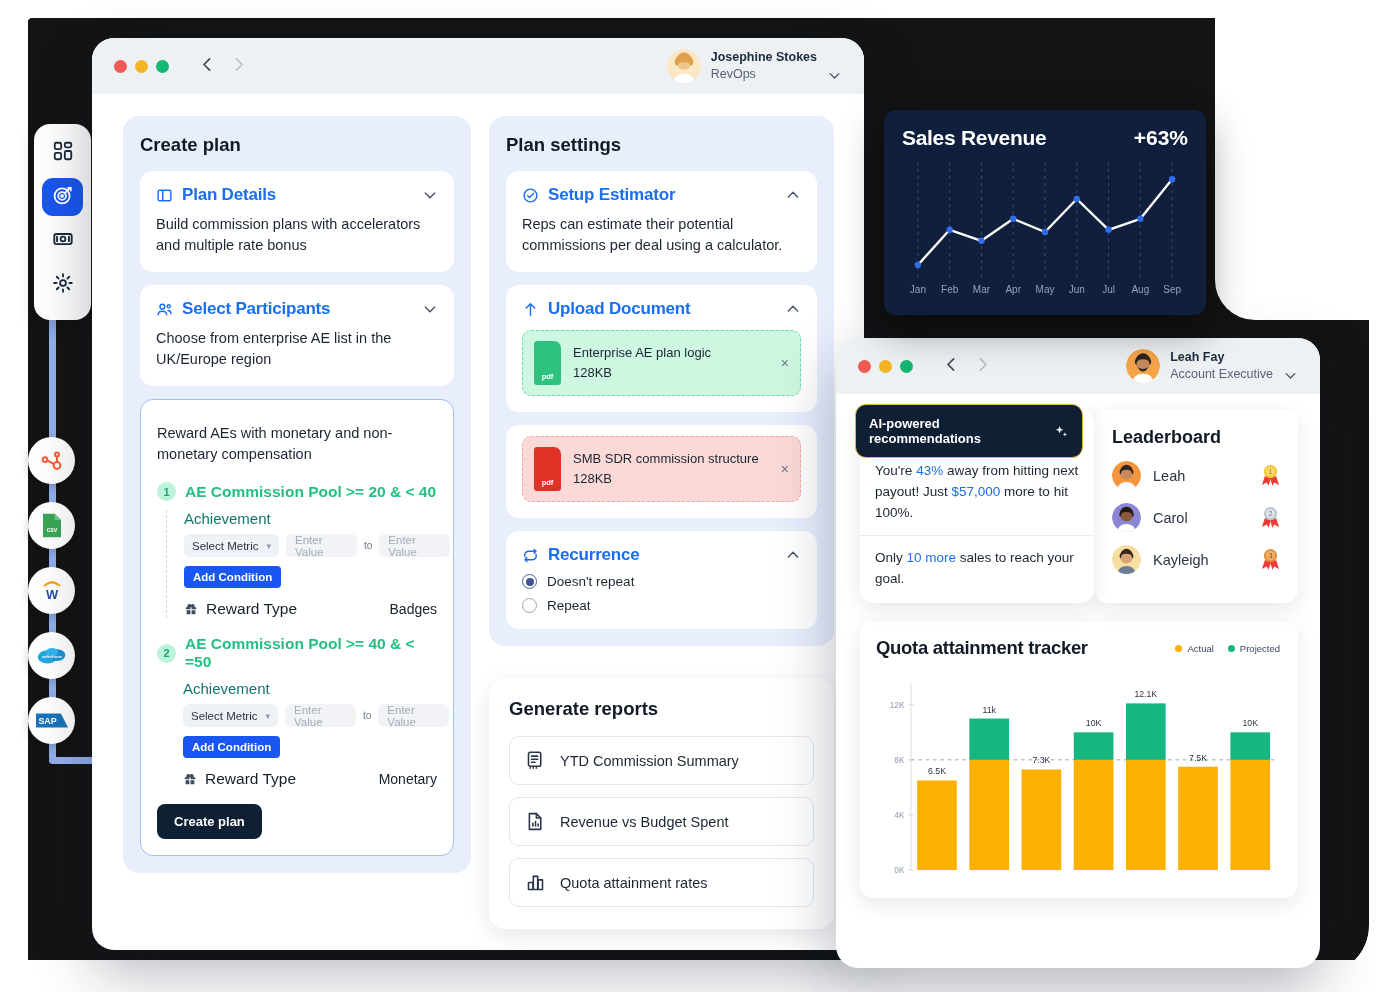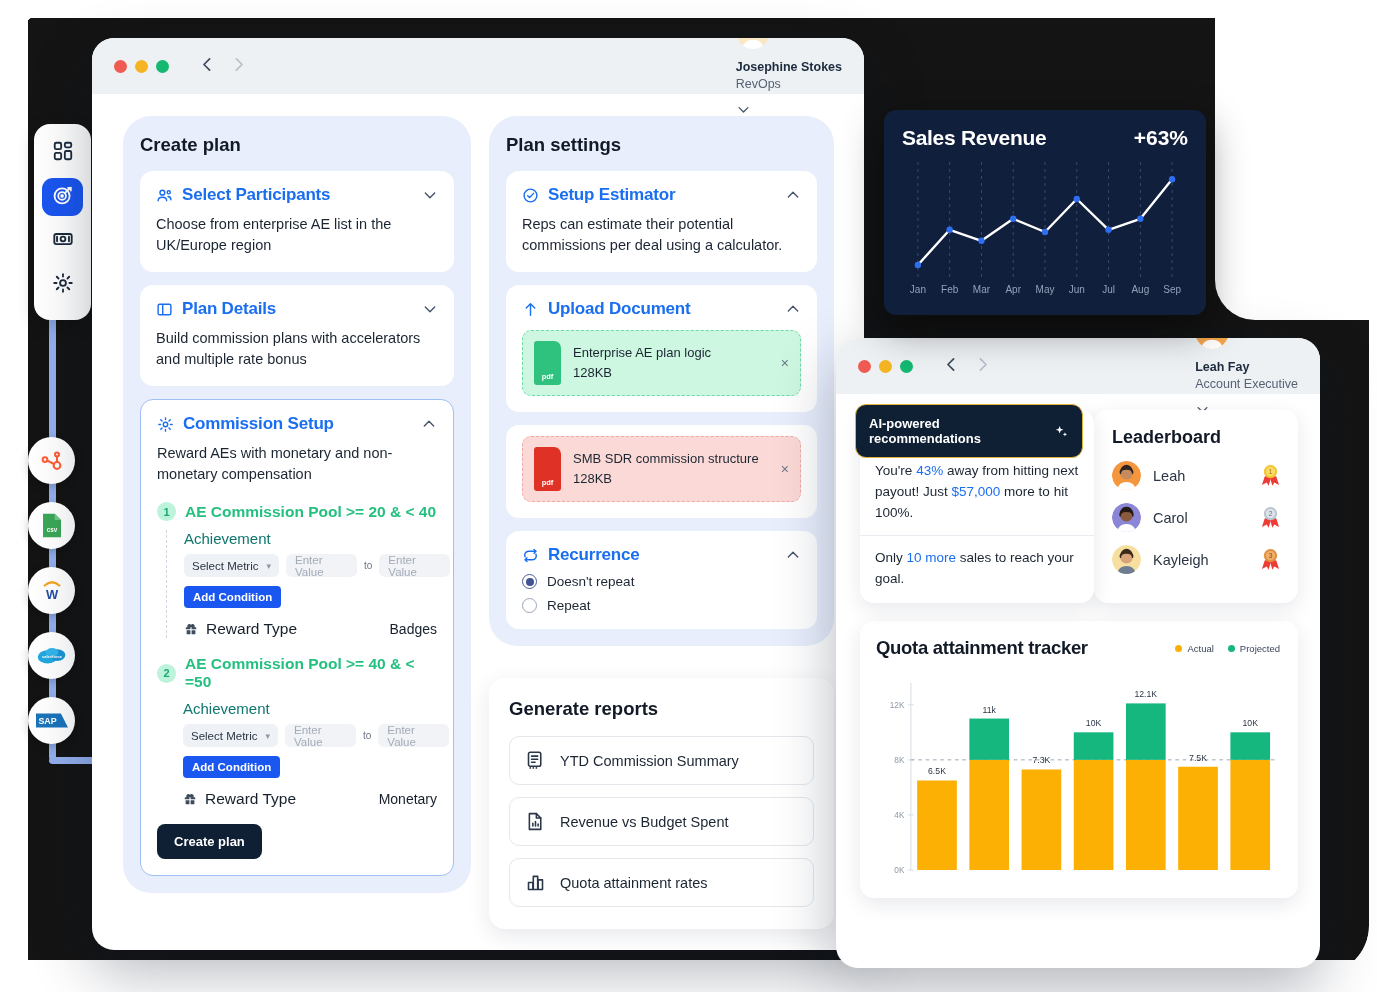--- a/index.html
+++ b/index.html
@@ -95,37 +95,37 @@
     gap: 16px;
   }
   .dots { display: flex; gap: 8px; }
   .dot { width: 13px; height: 13px; border-radius: 50%; }
   .dot.r { background: #ef5b52; }
   .dot.y { background: #f5b523; }
   .dot.g { background: #14b870; }
   .navarrows { display: flex; gap: 14px; margin-left: 14px; color: #3c4a5c; }
   .navarrows svg { width: 17px; height: 17px; }
   .navarrows .fwd { color: #b6bfca; }
-  .userbox { margin-left: auto; display: flex; align-items: flex-start; gap: 10px; flex-direction: column; }
+  .userbox { margin-left: auto; display: flex; align-items: flex-end; gap: 10px; }
   .avatar { width: 34px; height: 34px; border-radius: 50%; overflow: hidden;
             display:block; }
   .uname { font-size: 12.5px; font-weight: 700; color: #1b2a3d; line-height: 1.35; }
   .urole { font-size: 12.5px; color: #566274; line-height: 1.35; }
   .chev { color: #4a5668; }
   .chev svg { width: 15px; height: 15px; display:block; }
 
   
   #win1 { left: 92px; top: 38px; width: 772px; height: 912px; }
   .w1body { display: flex; gap: 18px; padding: 22px 24px 0 31px; }
   .col-left { width: 348px; }
   .col-right { width: 345px; }
 
   .panel {
     background: #e8eefc;
-    border-radius: 28px;
+    border-radius: 16px;
     padding: 18px 17px 17px 17px;
   }
   .panel-title { font-size: 18.5px; font-weight: 700; color: #111a26; margin-bottom: 15px; }
 
   .card {
     background: #ffffff;
     border-radius: 13px;
     padding: 14px 16px 16px 16px;
     margin-bottom: 13px;
   }
@@ -469,70 +469,56 @@
 
     <div class="w1body">
 
       <div class="col-left">
         <div class="panel">
           <div class="panel-title">Create plan</div>
 
           <div class="card">
             <div class="card-head">
               <span class="hicon">
+                <svg viewBox="0 0 24 24" fill="none" stroke="currentColor" stroke-width="2">
+                    <rect x="3" y="4.5" width="18" height="15" rx="2.2"></rect>
+                    <path d="M9.5 4.5v15"></path>
+                  </svg>
+              </span>
+              <span class="ttl">Plan Details</span>
+              <span class="toggle">
+                <svg viewBox="0 0 24 24" fill="none" stroke="currentColor" stroke-width="2.1" stroke-linecap="round" stroke-linejoin="round">
+                    <path d="M5 9l7 7 7-7"></path>
+                  </svg>
+              </span>
+            </div>
+            <div class="card-desc">Build commission plans with accelerators and multiple rate bonus</div>
+          </div>
+
+          <div class="card">
+            <div class="card-head">
+              <span class="hicon">
                 <svg viewBox="0 0 24 24" fill="none" stroke="currentColor" stroke-width="2" stroke-linecap="round">
                   <circle cx="9" cy="8" r="3.4"></circle>
                     <path d="M3 19.5q0-5 6-5t6 5"></path>
                     <circle cx="18" cy="7.5" r="2.2"></circle>
                     <path d="M17 13.5q4 .3 4 4.5"></path>
                 </svg>
               </span>
               <span class="ttl">Select Participants</span>
               <span class="toggle">
                 <svg viewBox="0 0 24 24" fill="none" stroke="currentColor" stroke-width="2.1" stroke-linecap="round" stroke-linejoin="round">
                     <path d="M5 9l7 7 7-7"></path>
                   </svg>
               </span>
             </div>
             <div class="card-desc">Choose from enterprise AE list in the UK/Europe region</div>
           </div>
 
-          <div class="card">
-            <div class="card-head">
-              <span class="hicon">
-                <svg viewBox="0 0 24 24" fill="none" stroke="currentColor" stroke-width="2">
-                    <rect x="3" y="4.5" width="18" height="15" rx="2.2"></rect>
-                    <path d="M9.5 4.5v15"></path>
-                  </svg>
-              </span>
-              <span class="ttl">Plan Details</span>
-              <span class="toggle">
-                <svg viewBox="0 0 24 24" fill="none" stroke="currentColor" stroke-width="2.1" stroke-linecap="round" stroke-linejoin="round">
-                    <path d="M5 9l7 7 7-7"></path>
-                  </svg>
-              </span>
-            </div>
-            <div class="card-desc">Build commission plans with accelerators and multiple rate bonus</div>
-          </div>
-
           <div class="card outlined">
-            <div class="card-head">
-              <span class="hicon">
-                <svg viewBox="0 0 24 24" fill="none" stroke="currentColor" stroke-width="2">
-                  <circle cx="12" cy="12" r="3.1"></circle>
-                  <path d="M12 2.6v2.4M12 19v2.4M21.4 12H19M5 12H2.6M18.7 5.3l-1.8 1.8M7.1 16.9l-1.8 1.8M18.7 18.7l-1.8-1.8M7.1 7.1L5.3 5.3" stroke-linecap="round"></path>
-                </svg>
-              </span>
-              <span class="ttl">Commission Setup</span>
-              <span class="toggle">
-                <svg viewBox="0 0 24 24" fill="none" stroke="currentColor" stroke-width="2.1" stroke-linecap="round" stroke-linejoin="round">
-                    <path d="M5 15l7-7 7 7"></path>
-                  </svg>
-              </span>
-            </div>
             <div class="card-desc">Reward AEs with monetary and non-monetary compensation</div>
 
             
             <div class="pool">
               <div class="pool-head">
                 <span class="pool-num">1</span>
                 <span class="pool-title">AE Commission Pool &gt;= 20 &amp; &lt; 40</span>
               </div>
               <div class="pool-body">
                 <div class="ach-label">Achievement</div>

